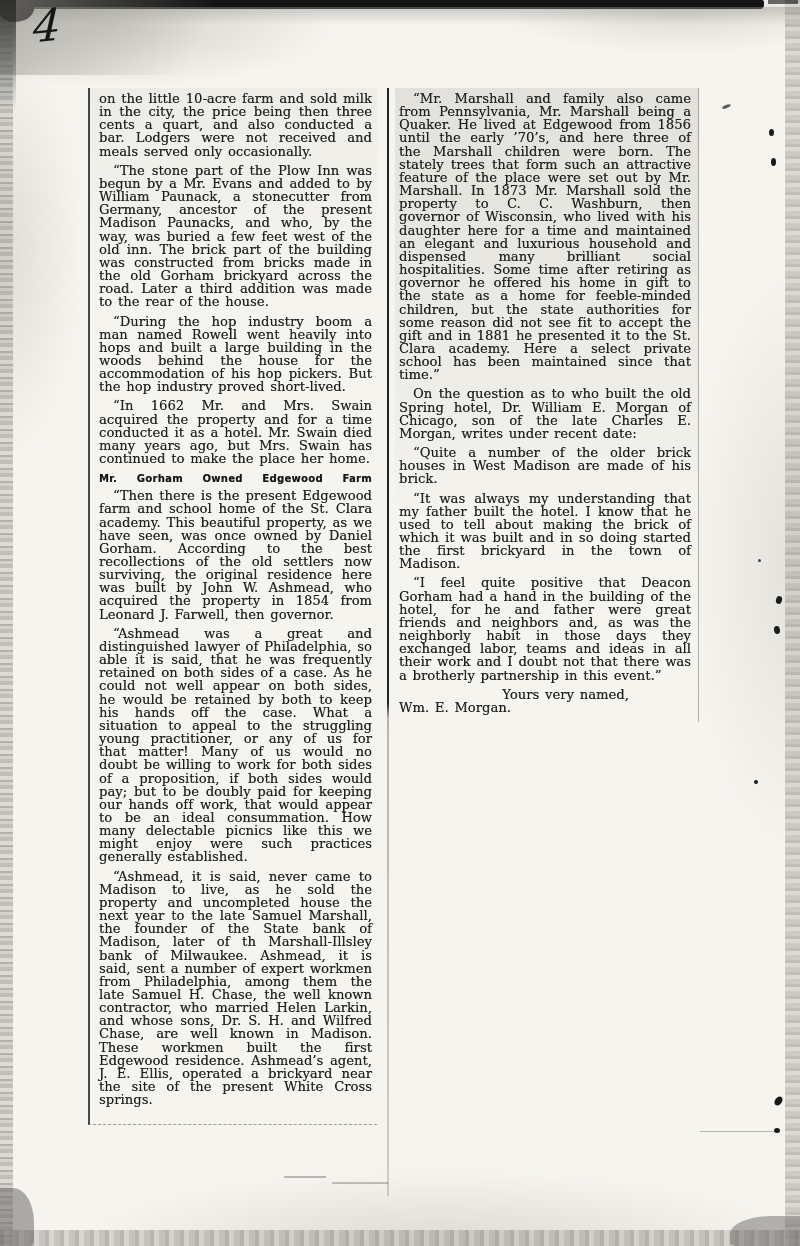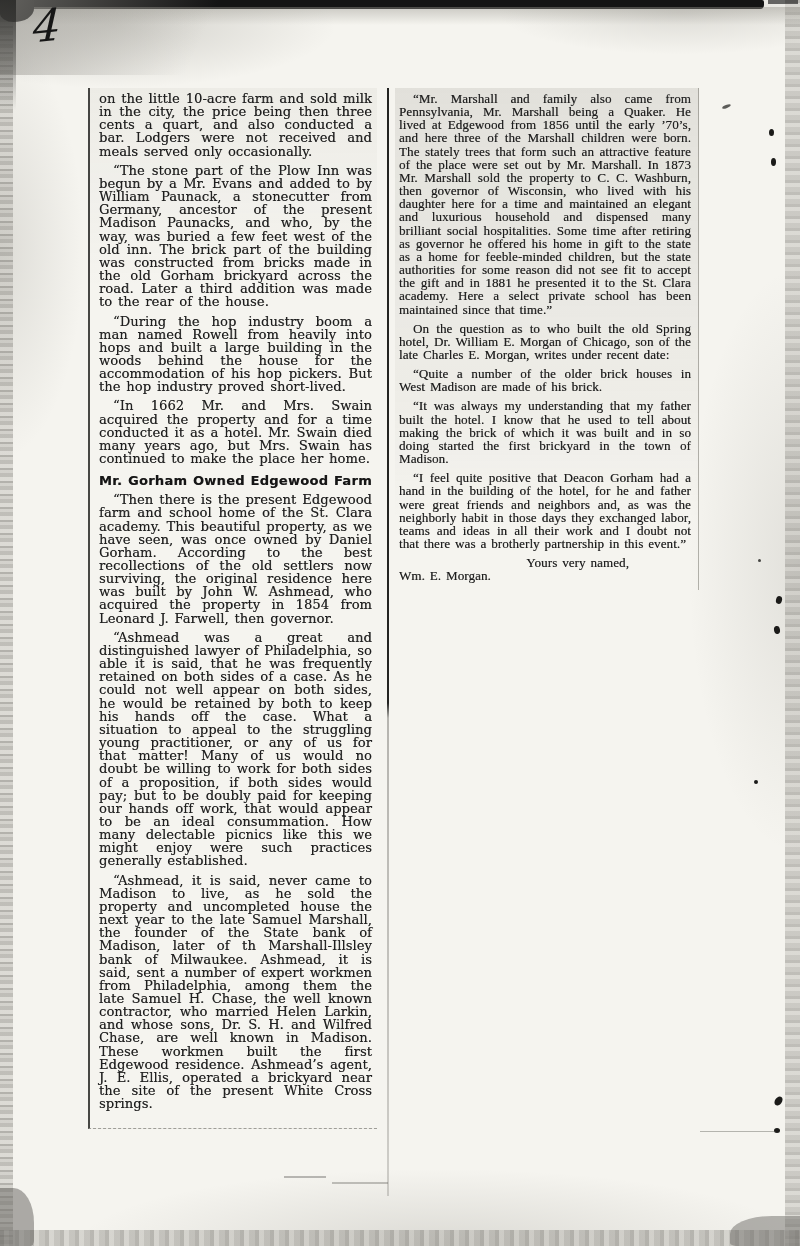--- a/index.html
+++ b/index.html
@@ -81,34 +81,33 @@
   .rule-divider {
     position: absolute; left: 299px; top: 0; width: 2px; height: 1108px;
     background: linear-gradient(#232321 0, #232321 615px,
       rgba(105,103,98,0.45) 630px, rgba(125,123,118,0.32) 1108px);
   }
   .col-right {
     left: 307px; width: 304px;
     padding: 4px 7px 8px 4px;
     border-right: 1px solid rgba(110,108,100,0.50);
     background: linear-gradient(rgba(138,136,126,0.18), rgba(138,136,126,0.06) 330px, rgba(138,136,126,0) 430px);
-    font-family: Liberation Serif, serif;
   }
   .para {
     margin: 0 0 6px 0;
     font-size: 13px; line-height: 13.15px;
     text-align: justify; text-indent: 14px;
     color: #1e1e1e; letter-spacing: 0.1px; word-spacing: 1.5px;
     text-shadow: 0.3px 0.3px 0.35px rgba(25,25,25,0.55);
   }
   .para.no-indent { text-indent: 0; }
   .heading {
     margin: 8px 0 5px 0;
     font-family: "DejaVu Sans", sans-serif;
-    font-size: 13px; font-weight: bold; color: #151515;
+    font-size: 10px; font-weight: bold; color: #151515;
     text-align: justify; text-align-last: justify;
     letter-spacing: 0.3px;
     text-shadow: 0.3px 0.3px 0.3px rgba(20,20,20,0.5);
   }
   .signoff  { text-align: right; padding-right: 62px; margin: 3px 0 0 0; text-indent: 0; }
   .signature{ padding-right: 28px; margin: 0; text-indent: 0; }
 
   
   .speck { position: absolute; background: #1b1b19; border-radius: 50%; pointer-events: none; }
   .scratch { position: absolute; pointer-events: none; }
@@ -130,21 +129,21 @@
   <div class="corner corner-bl"></div>
   <div class="corner corner-br"></div>
 
   <div class="handwritten">4</div>
 
   <div class="clipping">
 
     <div class="col col-left">
       <p class="para no-indent">on the little 10-acre farm and sold milk in the city, the price being then three cents a quart, and also conducted a bar. Lodgers were not received and meals served only occasionally.</p>
       <p class="para">“The stone part of the Plow Inn was begun by a Mr. Evans and added to by William Paunack, a stonecutter from Germany, ancestor of the present Madison Paunacks, and who, by the way, was buried a few feet west of the old inn. The brick part of the building was constructed from bricks made in the old Gorham brickyard across the road. Later a third addition was made to the rear of the house.</p>
-      <p class="para">“During the hop industry boom a man named Rowell from heavily into hops and built a large building in the woods behind the house for the accommodation of his hop pickers. But the hop industry proved short-lived.</p>
+      <p class="para">“During the hop industry boom a man named Rowell went heavily into hops and built a large building in the woods behind the house for the accommodation of his hop pickers. But the hop industry proved short-lived.</p>
       <p class="para">“In 1662 Mr. and Mrs. Swain acquired the property and for a time conducted it as a hotel. Mr. Swain died many years ago, but Mrs. Swain has continued to make the place her home.</p>
       <h2 class="heading">Mr. Gorham Owned Edgewood Farm</h2>
       <p class="para">“Then there is the present Edgewood farm and school home of the St. Clara academy. This beautiful property, as we have seen, was once owned by Daniel Gorham. According to the best recollections of the old settlers now surviving, the original residence here was built by John W. Ashmead, who acquired the property in 1854 from Leonard J. Farwell, then governor.</p>
       <p class="para">“Ashmead was a great and distinguished lawyer of Philadelphia, so able it is said, that he was frequently retained on both sides of a case. As he could not well appear on both sides, he would be retained by both to keep his hands off the case. What a situation to appeal to the struggling young practitioner, or any of us for that matter! Many of us would no doubt be willing to work for both sides of a proposition, if both sides would pay; but to be doubly paid for keeping our hands off work, that would appear to be an ideal consummation. How many delectable picnics like this we might enjoy were such practices generally established.</p>
       <p class="para">“Ashmead, it is said, never came to Madison to live, as he sold the property and uncompleted house the next year to the late Samuel Marshall, the founder of the State bank of Madison, later of th Marshall-Illsley bank of Milwaukee. Ashmead, it is said, sent a number of expert workmen from Philadelphia, among them the late Samuel H. Chase, the well known contractor, who married Helen Larkin, and whose sons, Dr. S. H. and Wilfred Chase, are well known in Madison. These workmen built the first Edgewood residence. Ashmead’s agent, J. E. Ellis, operated a brickyard near the site of the present White Cross springs.</p>
     </div>
 
     <div class="rule-divider"></div>
 
     <div class="col col-right">

